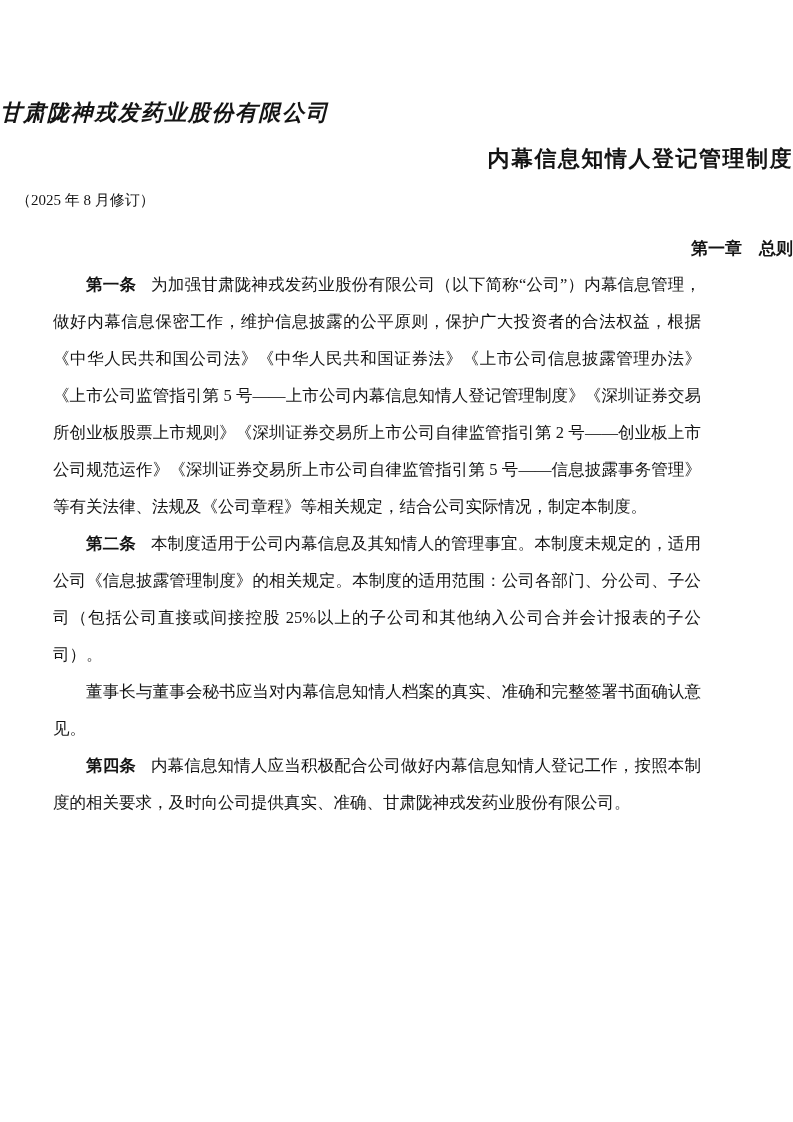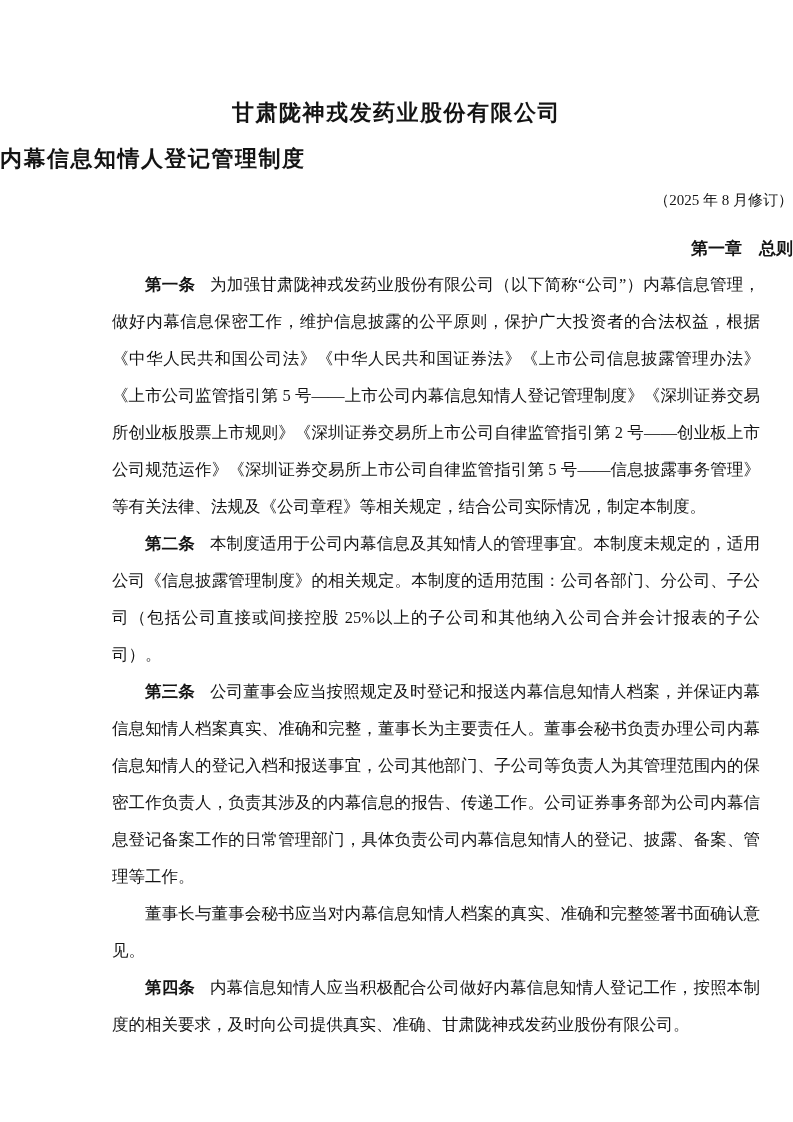--- a/index.html
+++ b/index.html
@@ -16,51 +16,52 @@
   .page {
     position: relative;
     width: 793px;
     height: 1122px;
     background: #ffffff;
     overflow: hidden;
     box-sizing: border-box;
   }
   .doc-title {
     margin: 98px 0 4px 0;
-    text-align: center;
+    text-align: left;
     font-size: 22px;
     line-height: 30px;
     font-weight: bold;
     letter-spacing: 1.5px;
+    font-style: italic;
   }
   .doc-subtitle {
     margin: 16px 0 0 0;
-    text-align: left;
+    text-align: right;
     font-size: 22px;
     line-height: 30px;
     font-weight: bold;
     letter-spacing: 1.5px;
   }
   .revision-note {
     margin: 15px 0 0 0;
-    text-align: right;
+    text-align: left;
     font-size: 15px;
     line-height: 22px;
     font-weight: normal;
     padding-left: 16px;
   }
   .chapter-heading {
     margin: 26px 0 0 0;
     text-align: right;
     font-size: 17px;
     line-height: 24px;
     font-weight: bold;
   }
   .body-text {
-    margin: 5px 30px 0 112px;
+    margin: 5px 30px 0 53px;
     width: 648px;
     font-size: 16.5px;
     line-height: 37px;
     text-align: justify;
   }
   .body-text p {
     margin: 0;
     padding: 0;
     text-indent: 2em;
   }
@@ -87,23 +88,20 @@
   <div class="body-text">
 
     <p>
       <span class="article-label">第一条</span><span class="article-text">为加强甘肃陇神戎发药业股份有限公司（以下简称“公司”）内幕信息管理，做好内幕信息保密工作，维护信息披露的公平原则，保护广大投资者的合法权益，根据《中华人民共和国公司法》《中华人民共和国证券法》《上市公司信息披露管理办法》《上市公司监管指引第 5 号——上市公司内幕信息知情人登记管理制度》《深圳证券交易所创业板股票上市规则》《深圳证券交易所上市公司自律监管指引第 2 号——创业板上市公司规范运作》《深圳证券交易所上市公司自律监管指引第 5 号——信息披露事务管理》等有关法律、法规及《公司章程》等相关规定，结合公司实际情况，制定本制度。</span>
     </p>
 
     <p>
       <span class="article-label">第二条</span><span class="article-text">本制度适用于公司内幕信息及其知情人的管理事宜。本制度未规定的，适用公司《信息披露管理制度》的相关规定。本制度的适用范围：公司各部门、分公司、子公司（包括公司直接或间接控股 25%以上的子公司和其他纳入公司合并会计报表的子公司）。</span>
     </p>
 
-    <p>
-      <span class="article-label">第三条</span><span class="article-text">公司董事会应当按照规定及时登记和报送内幕信息知情人档案，并保证内幕信息知情人档案真实、准确和完整，董事长为主要责任人。董事会秘书负责办理公司内幕信息知情人的登记入档和报送事宜，公司其他部门、子公司等负责人为其管理范围内的保密工作负责人，负责其涉及的内幕信息的报告、传递工作。公司证券事务部为公司内幕信息登记备案工作的日常管理部门，具体负责公司内幕信息知情人的登记、披露、备案、管理等工作。</span>
-    </p>
 
     <p>
       <span class="article-label"></span><span class="article-text">董事长与董事会秘书应当对内幕信息知情人档案的真实、准确和完整签署书面确认意见。</span>
     </p>
 
     <p>
       <span class="article-label">第四条</span><span class="article-text">内幕信息知情人应当积极配合公司做好内幕信息知情人登记工作，按照本制度的相关要求，及时向公司提供真实、准确、甘肃陇神戎发药业股份有限公司。</span>
     </p>
 
 

